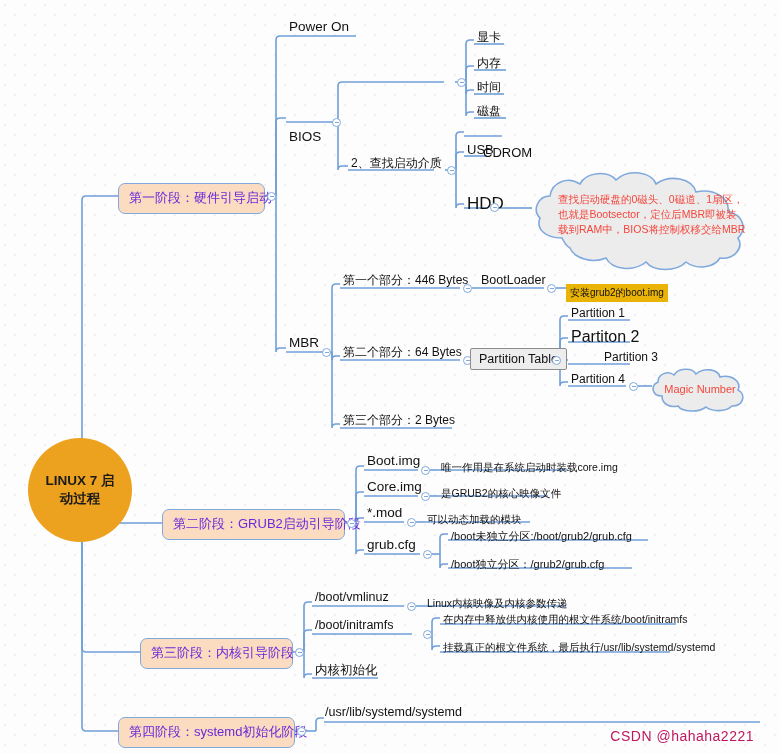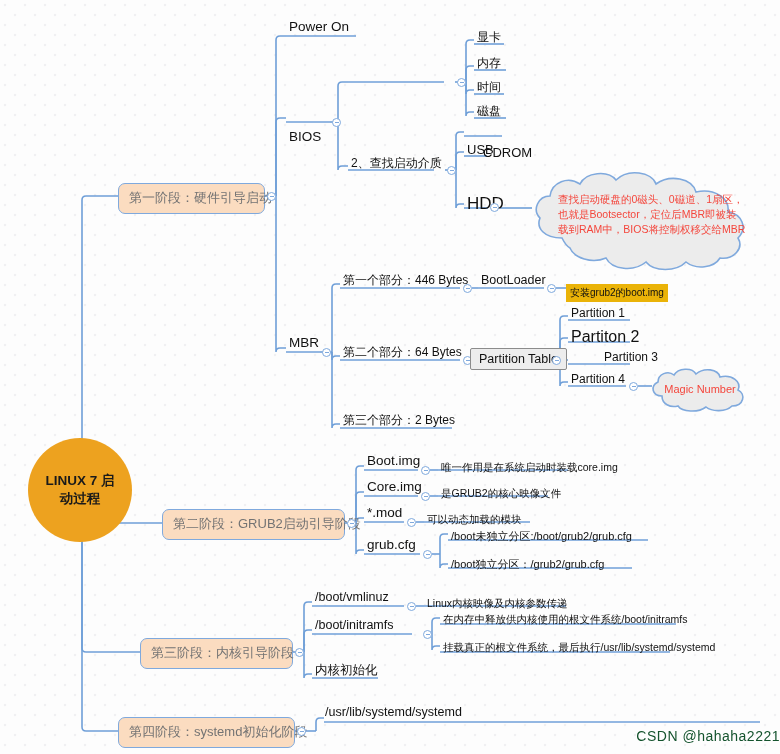--- a/index.html
+++ b/index.html
@@ -27,21 +27,21 @@
     font-weight:bold;font-size:13.5px;color:#1a1a1a;
     line-height:1.35;
   }
 
   
   .stage{
     background:#fbdcc0;
     border:1.4px solid #7fa9dd;
     border-radius:7px;
     padding:5px 20px 6px 10px;
-    font-size:13px;color:#737373;
+    font-size:13px;color:#6d28d9;
     box-sizing:border-box;
   }
 
   
   .leaf{
     font-size:13.5px;color:#111;
     padding:1px 3px 2px 3px;
   }
   .leaf.small{font-size:11px;}
   .leaf.tiny{font-size:10.5px;}
@@ -80,22 +80,22 @@
     border:1px solid #7fa9dd;
     border-radius:50%;
     background:#fff;
     box-sizing:border-box;
   }
   .toggle::before{
     content:"";position:absolute;left:1.5px;top:3px;
     width:4px;height:1px;background:#7fa9dd;
   }
   .watermark{
-    position:absolute;right:0;bottom:10px;
-    color:#14532d;font-size:14px;letter-spacing:.5px;text-align:right;
+    position:absolute;right:26px;bottom:10px;
+    color:#be185d;font-size:14px;letter-spacing:.5px;text-align:right;
   }
 </style>
 </head>
 <body>
 
 <div id="canvas">
 
   <svg class="links" viewBox="0 0 780 754">
     <g fill="none" stroke="#6f9fd8" stroke-width="1.6">
 

